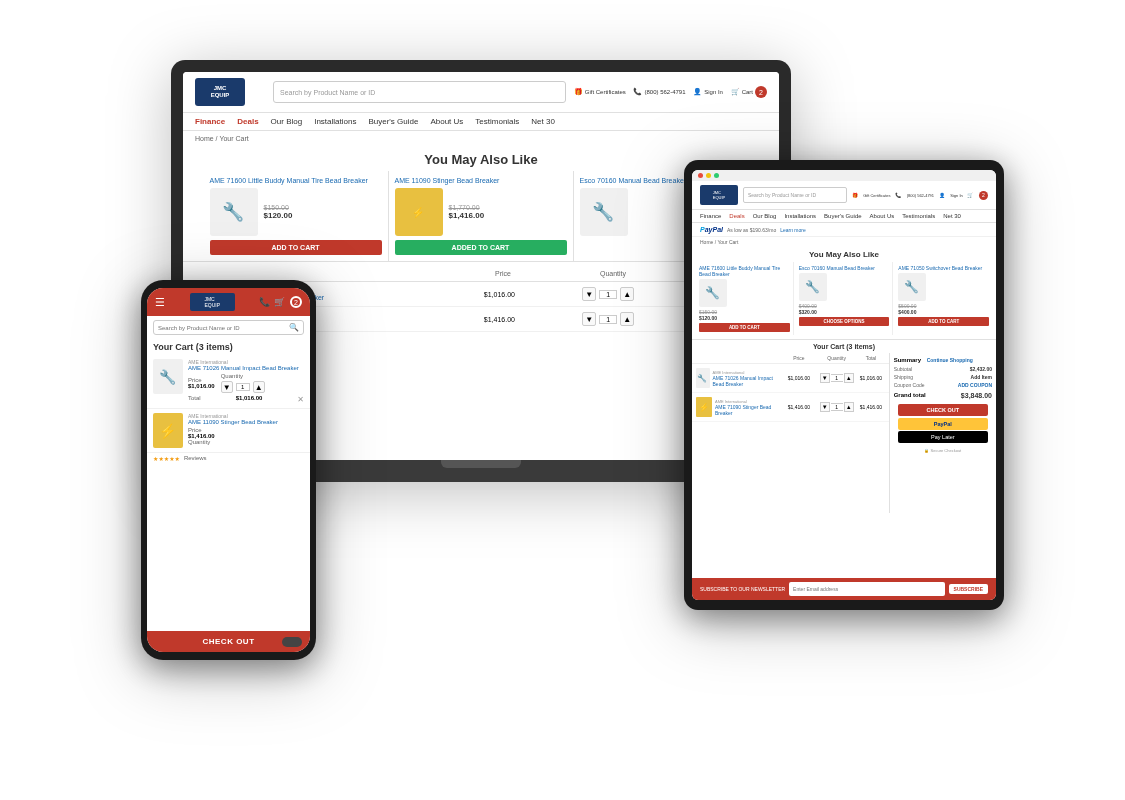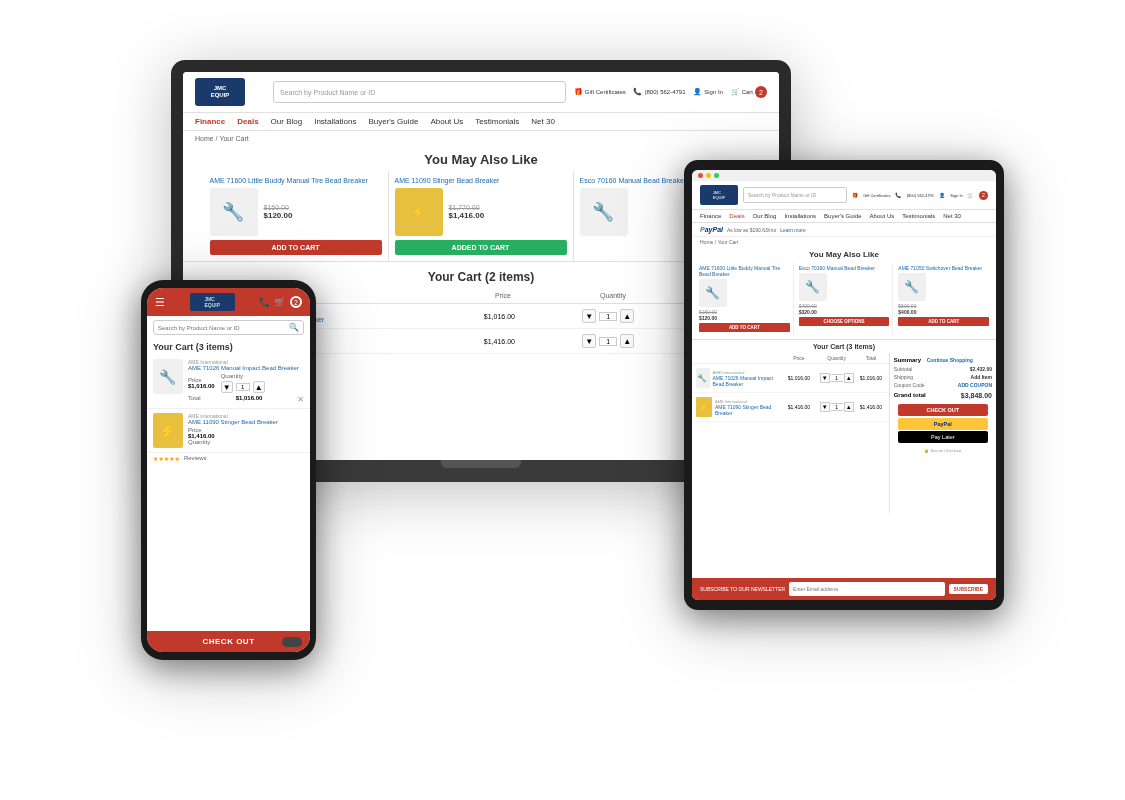--- a/index.html
+++ b/index.html
@@ -884,23 +884,20 @@
 
           <div class="product-card">
             <div class="prod-name">Esco 70160 Manual Bead Breaker</div>
             <div class="product-img-area">
               <div class="prod-img-placeholder">🔧</div>
               <div class="prod-prices"></div>
             </div>
           </div>
         </div>
 
-        <div class="cart-section-title">
-          <span>Your Cart (2 items)</span>
-        </div>
 
         <div class="cart-table-header">
           <div class="col-product"></div>
           <div class="col-price">Price</div>
           <div class="col-qty">Quantity</div>
           <div class="col-total">Total</div>
         </div>
 
         <div class="cart-item-row">
           <div class="col-product">

